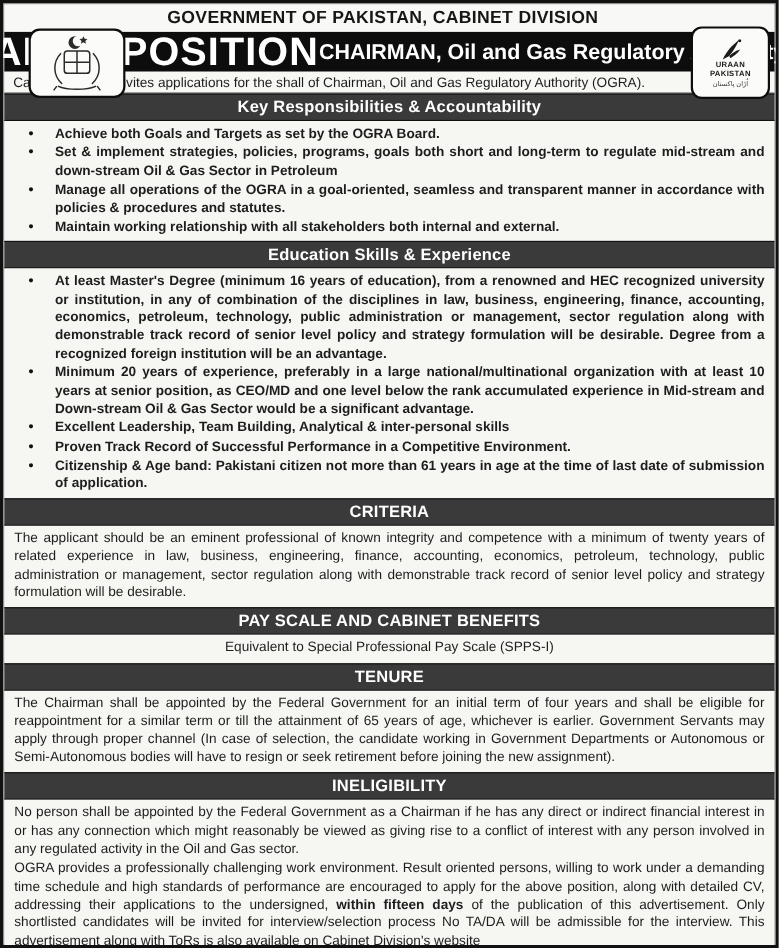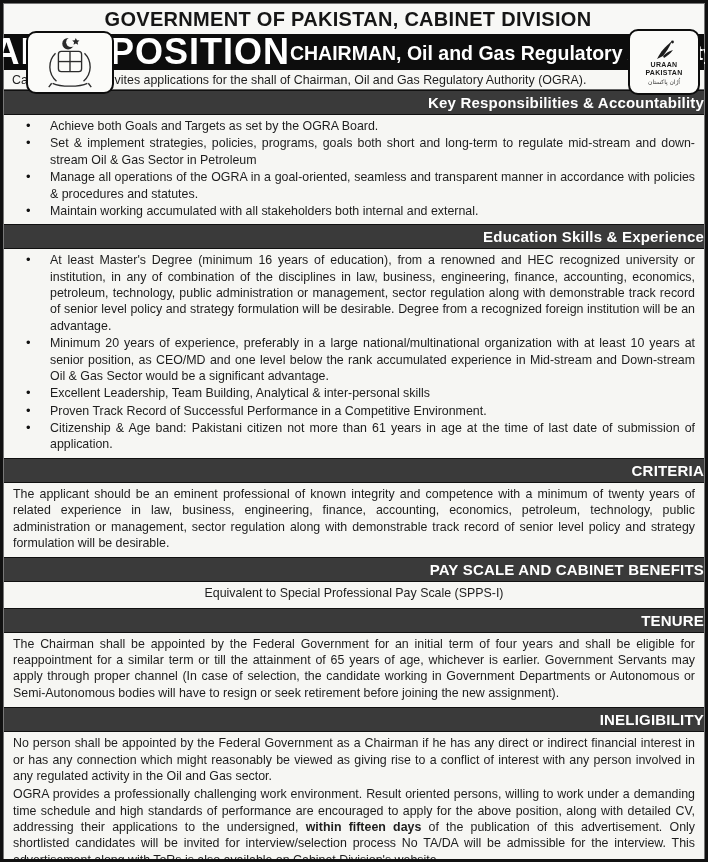--- a/index.html
+++ b/index.html
@@ -5,21 +5,21 @@
   html,body{margin:0;padding:0;background:#e9e9e7;}
   *{box-sizing:border-box;}
   .ad{
     width:708px;height:862px;margin:0 auto;background:#f6f6f3;
     border:3px solid #111;position:relative;overflow:hidden;
     font-family:"Liberation Sans","DejaVu Sans",sans-serif;color:#1d1d1d;
   }
   .inner{border:1px solid #777;height:100%;display:flex;flex-direction:column;}
   
   .gov-line{
-    text-align:center;font-weight:bold;font-size:20px;letter-spacing:.3px;
+    text-align:center;font-weight:bold;font-size:16px;letter-spacing:.3px;
     padding:4px 12px 3px 0;color:#161616;background:#f8f8f6;
   }
   
   .banner{
     background:#0d0d0d;color:#fff;position:relative;height:62px;
     display:flex;flex-direction:row;align-items:center;justify-content:center;
     padding:0 125px;
   }
   .banner-title{
     font-weight:bold;font-size:36px;line-height:1.0;letter-spacing:1px;white-space:nowrap;
@@ -34,28 +34,28 @@
   .badge-left{left:22px;top:-3px;width:88px;height:63px;}
   .badge-right{right:4px;top:-5px;width:72px;height:66px;}
   .uraan-word{font-weight:bold;font-size:7px;line-height:1.1;color:#1a1a1a;letter-spacing:.3px;}
   .uraan-urdu{font-size:6px;color:#3a3a3a;margin-top:1px;}
   
   .intro{
     font-size:12.4px;padding:3px 8px 2px 8px;border-bottom:1px solid #666;background:#f7f7f4;
   }
   
   .bar{
-    background:#3a3a3a;color:#fff;text-align:right;font-weight:bold;font-size:15px;
+    background:#3a3a3a;color:#fff;text-align:center;font-weight:bold;font-size:15px;
     padding:3px 0;border-top:1px solid #101010;border-bottom:1px solid #101010;
     letter-spacing:.2px;
   }
   
   .block{padding:3px 9px 4px 9px;font-size:12.4px;line-height:1.32;background:#f6f6f3;}
   .block p{margin:0 0 2px 0;text-align:justify;}
-  ul.bullets{list-style:none;margin:0;padding:0;}
+  ul.bullets{list-style:none;margin:0;padding:0;font-weight:bold;}
   ul.bullets li{
     position:relative;padding-left:37px;text-align:justify;margin:0 0 1px 0;
   }
   ul.bullets li::before{
     content:"•";position:absolute;left:13px;top:-1px;font-size:13px;color:#111;
   }
   b{font-weight:bold;}
   .emblem-svg,.bird-svg{display:block;}
 </style>
 </head>
@@ -100,21 +100,21 @@
     </div>
 
     <div class="intro">Cabinet Division invites applications for the shall of Chairman, Oil and Gas Regulatory Authority (OGRA).</div>
 
     <div class="bar">Key Responsibilities &amp; Accountability</div>
     <div class="block">
       <ul class="bullets">
         <li>Achieve both Goals and Targets as set by the OGRA Board.</li>
         <li>Set &amp; implement strategies, policies, programs, goals both short and long-term to regulate mid-stream and down-stream Oil &amp; Gas Sector in Petroleum</li>
         <li>Manage all operations of the OGRA in a goal-oriented, seamless and transparent manner in accordance with policies &amp; procedures and statutes.</li>
-        <li>Maintain working accumulated with all stakeholders both internal and external.</li>
+        <li>Maintain working relationship with all stakeholders both internal and external.</li>
       </ul>
     </div>
 
     <div class="bar">Education Skills &amp; Experience</div>
     <div class="block">
       <ul class="bullets">
         <li>At least Master's Degree (minimum 16 years of education), from a renowned and HEC recognized university or institution, in any of combination of the disciplines in law, business, engineering, finance, accounting, economics, petroleum, technology, public administration or management, sector regulation along with demonstrable track record of senior level policy and strategy formulation will be desirable. Degree from a recognized foreign institution will be an advantage.</li>
         <li>Minimum 20 years of experience, preferably in a large national/multinational organization with at least 10 years at senior position, as CEO/MD and one level below the rank accumulated experience in Mid-stream and Down-stream Oil &amp; Gas Sector would be a significant advantage.</li>
         <li>Excellent Leadership, Team Building, Analytical &amp; inter-personal skills</li>
         <li>Proven Track Record of Successful Performance in a Competitive Environment.</li>

